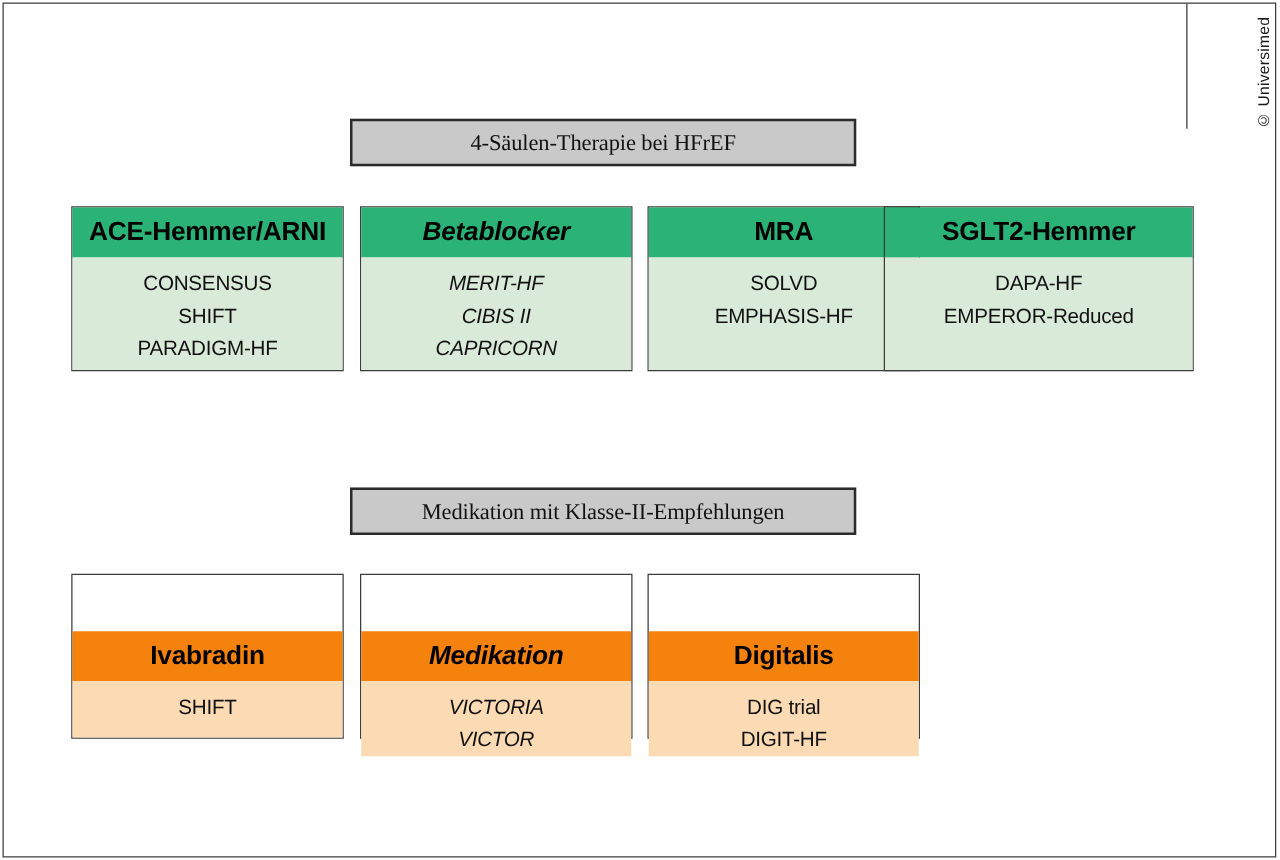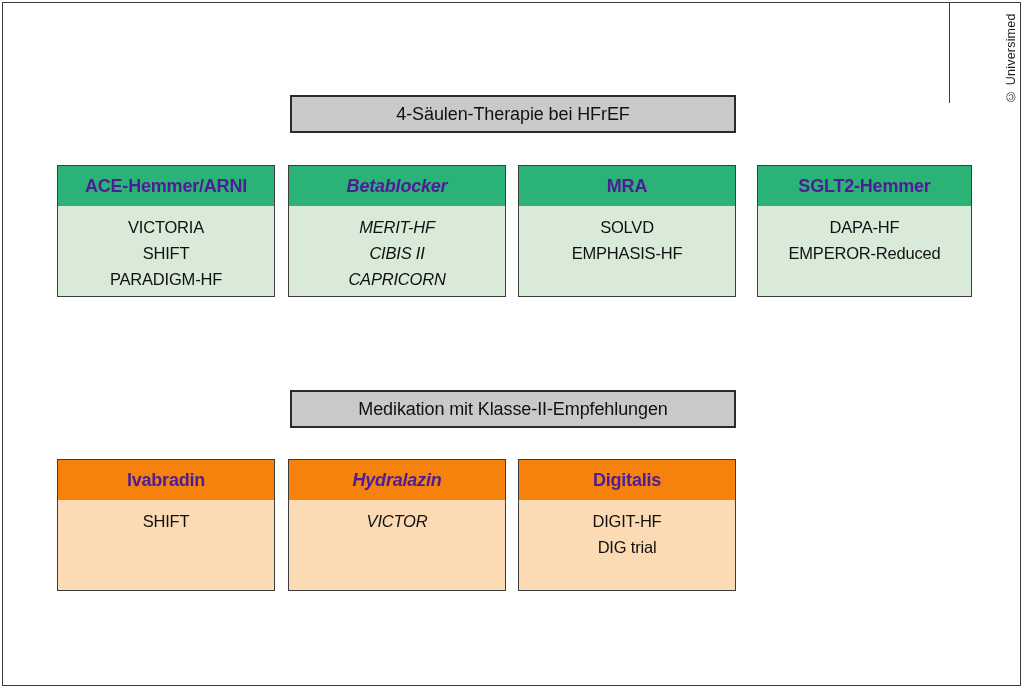--- a/index.html
+++ b/index.html
@@ -30,96 +30,97 @@
     height: 96px;
     writing-mode: vertical-rl;
     transform: rotate(180deg);
     font-size: 12.5px;
     letter-spacing: 0.2px;
     color: #1a1a1a;
     white-space: nowrap;
   }
   .section-title {
     position: absolute;
-    left: 290px;
-    width: 446px;
+    left: 280px;
+    width: 405px;
     height: 38px;
     box-sizing: border-box;
     background: var(--title-bg, #c9c9c9);
     border: 2px solid #2b2b2b;
     display: flex;
     align-items: center;
     justify-content: center;
     font-size: 18px;
     letter-spacing: -0.1px;
+    font-family: Liberation Serif, serif;
   }
   .row {
     position: absolute;
     left: 57px; top: 0;
     width: 910px; height: 132px;
   }
   .card {
     position: absolute;
     top: 0;
     width: 218px;
     height: 132px;
     box-sizing: border-box;
     border: 1.5px solid #3c3c3c;
     display: flex;
     flex-direction: column;
   }
   .card.c0 { left: 0; }
   .card.c1 { left: 231px; font-style: italic; }
   .card.c2 { left: 461px; }
-  .card.c3 { left: 700px; width: 215px; }
+  .card.c3 { left: 650px; width: 248px; }
   .card-header {
     min-height: 40px;
     box-sizing: border-box;
     padding: 7px 6px;
     display: flex;
     align-items: center;
     justify-content: center;
     text-align: center;
-    color: #4c1d95;
+    color: #000000;
     font-weight: bold;
-    font-size: 18px;
+    font-size: 21px;
     line-height: 26px;
     letter-spacing: -0.2px;
     white-space: pre-line;
   }
   .card-body {
     flex: 1;
     padding-top: 8px;
     text-align: center;
     font-size: 16.5px;
     line-height: 26px;
     letter-spacing: -0.2px;
   }
   .card.green .card-header { background: var(--green-header, #2bb377); }
   .card.green .card-body   { background: var(--green-body, #d9ead9); }
-  .card.orange .card-header { background: var(--orange-header, #f6820e); }
+  .card.orange .card-header { background: var(--orange-header, #f6820e); margin-top: 45px; }
   .card.orange .card-body   { background: var(--orange-body, #fcdbb4); }
 </style>
 </head>
 <body>
 
 <div class="page">
 
   <div class="frame"></div>
   <div class="copyright-sep"></div>
   <div class="copyright">© Universimed</div>
 
   <div class="section-title" style="top:95px">4-Säulen-Therapie bei HFrEF</div>
 
   <div class="row" style="top:165px">
 
     <div class="card green c0">
       <div class="card-header">ACE-Hemmer/ARNI</div>
       <div class="card-body">
-        <div class="trial">VICTORIA</div>
+        <div class="trial">CONSENSUS</div>
         <div class="trial">SHIFT</div>
         <div class="trial">PARADIGM-HF</div>
       </div>
     </div>
 
     <div class="card green c1">
       <div class="card-header">Betablocker</div>
       <div class="card-body">
         <div class="trial">MERIT-HF</div>
         <div class="trial">CIBIS II</div>
@@ -150,30 +151,31 @@
   <div class="row" style="top:459px">
 
     <div class="card orange c0">
       <div class="card-header">Ivabradin</div>
       <div class="card-body">
         <div class="trial">SHIFT</div>
       </div>
     </div>
 
     <div class="card orange c1">
-      <div class="card-header">Hydralazin</div>
+      <div class="card-header">Medikation</div>
       <div class="card-body">
+        <div class="trial">VICTORIA</div>
         <div class="trial">VICTOR</div>
       </div>
     </div>
 
     <div class="card orange c2">
       <div class="card-header">Digitalis</div>
       <div class="card-body">
+        <div class="trial">DIG trial</div>
         <div class="trial">DIGIT-HF</div>
-        <div class="trial">DIG trial</div>
       </div>
     </div>
 
 
   </div>
 
 </div>
 
 </body></html>

